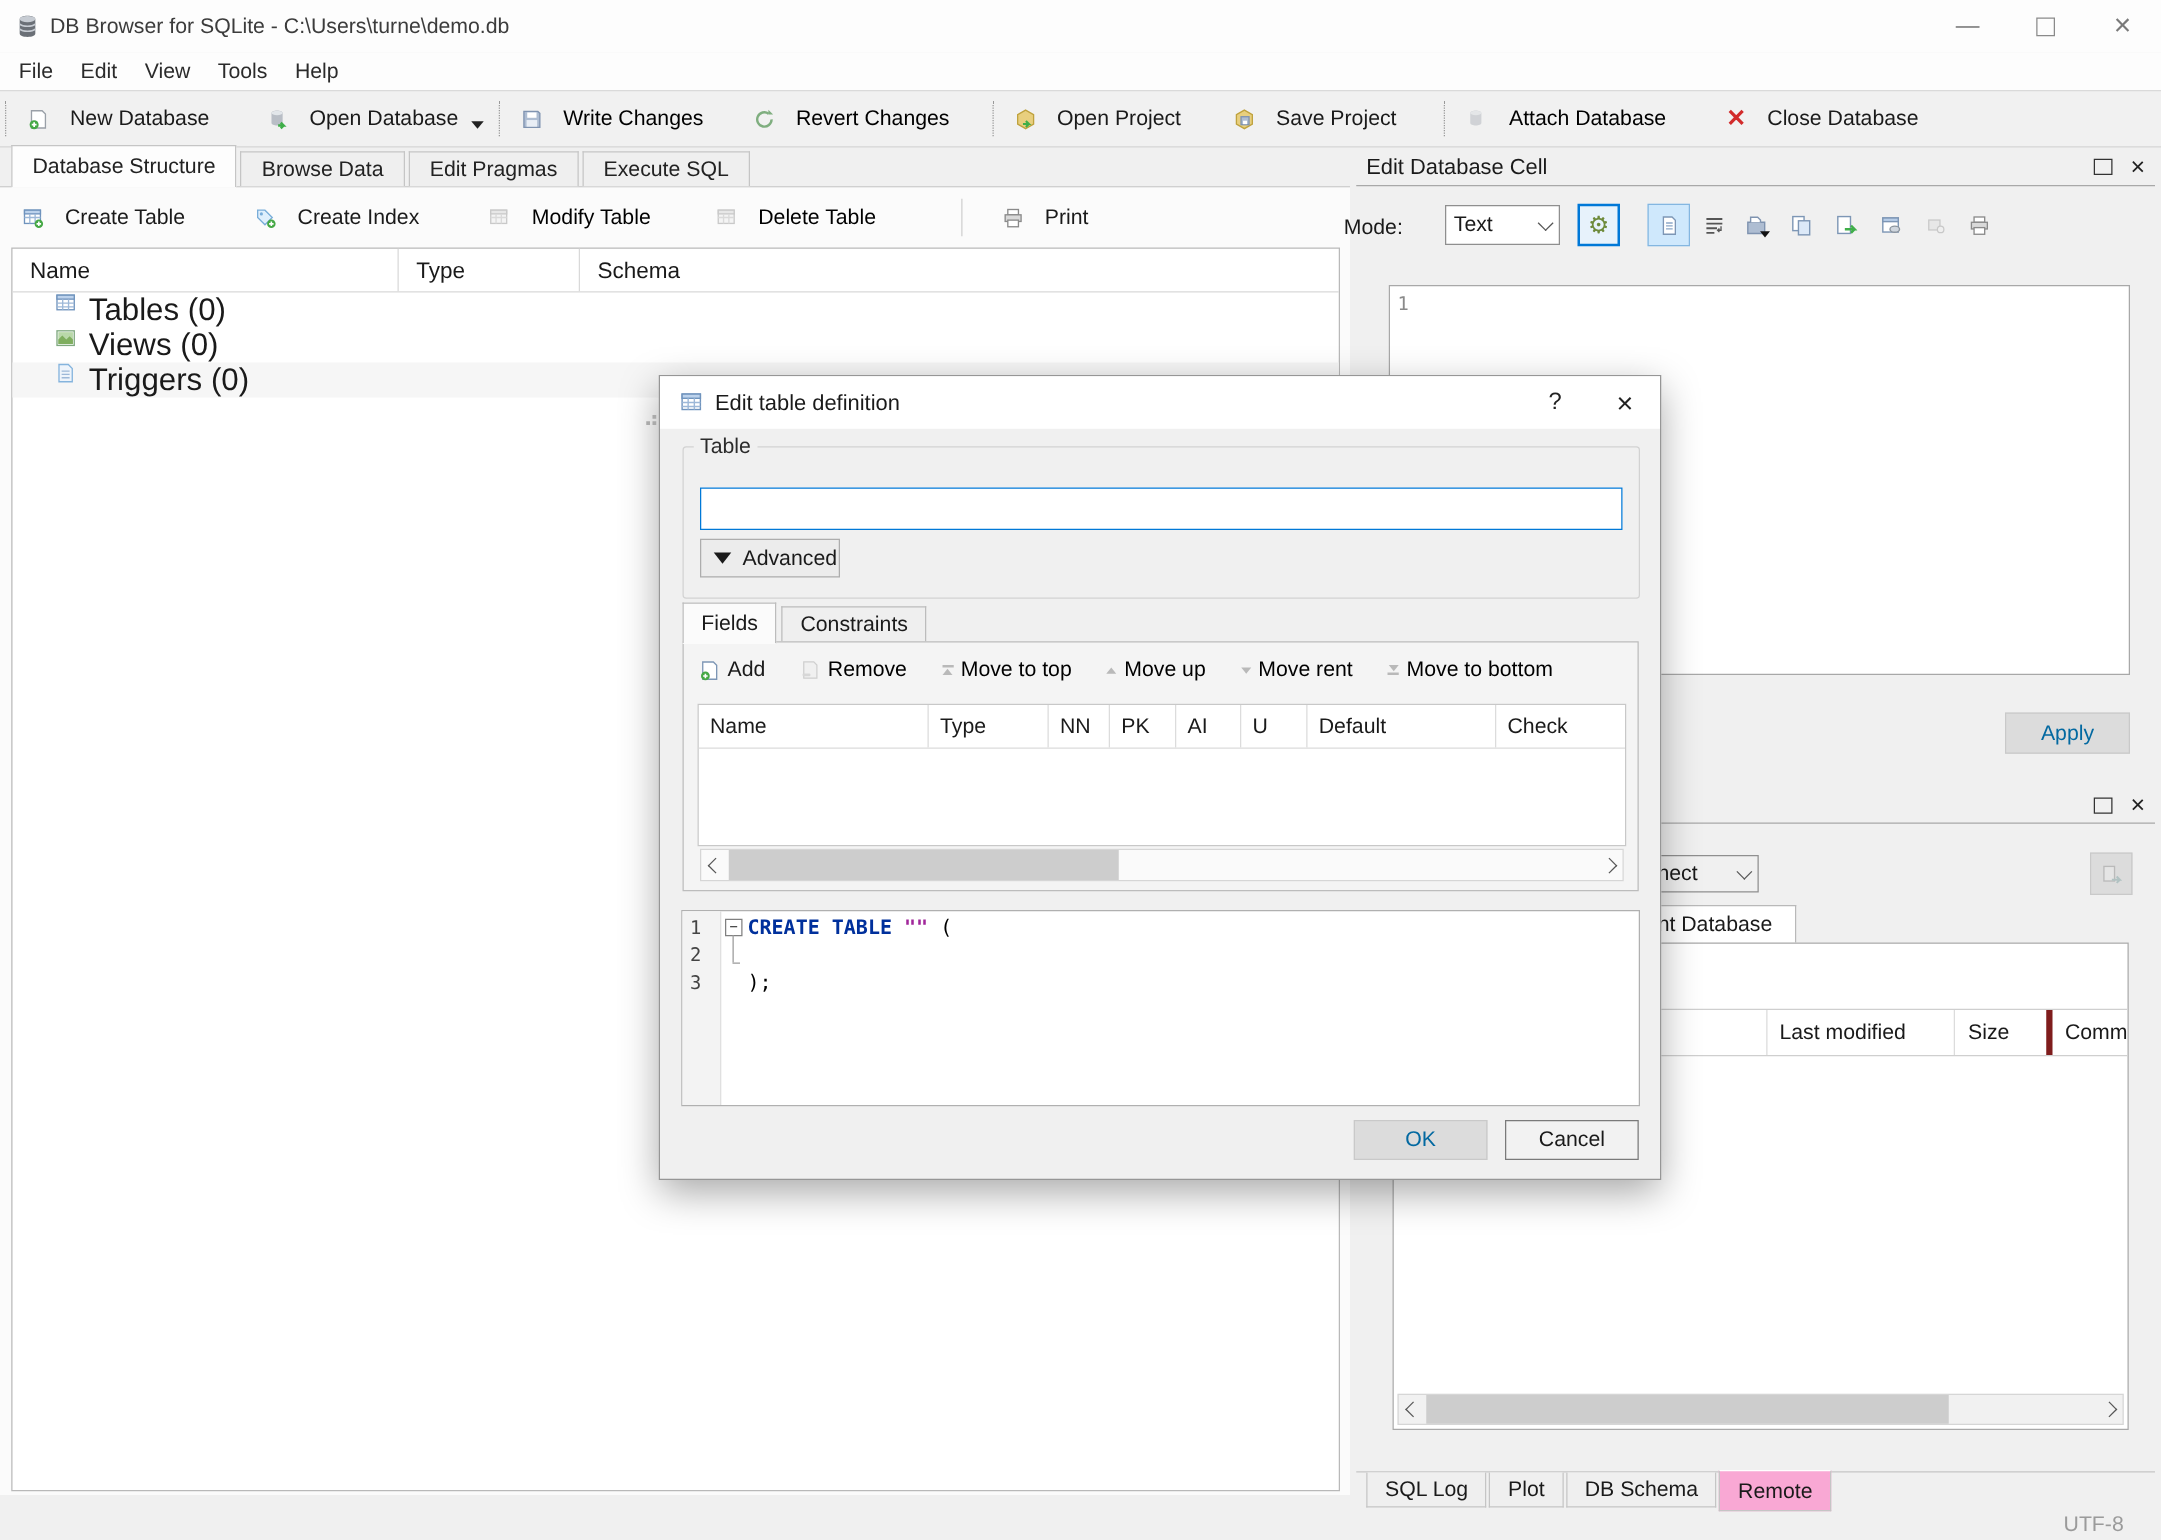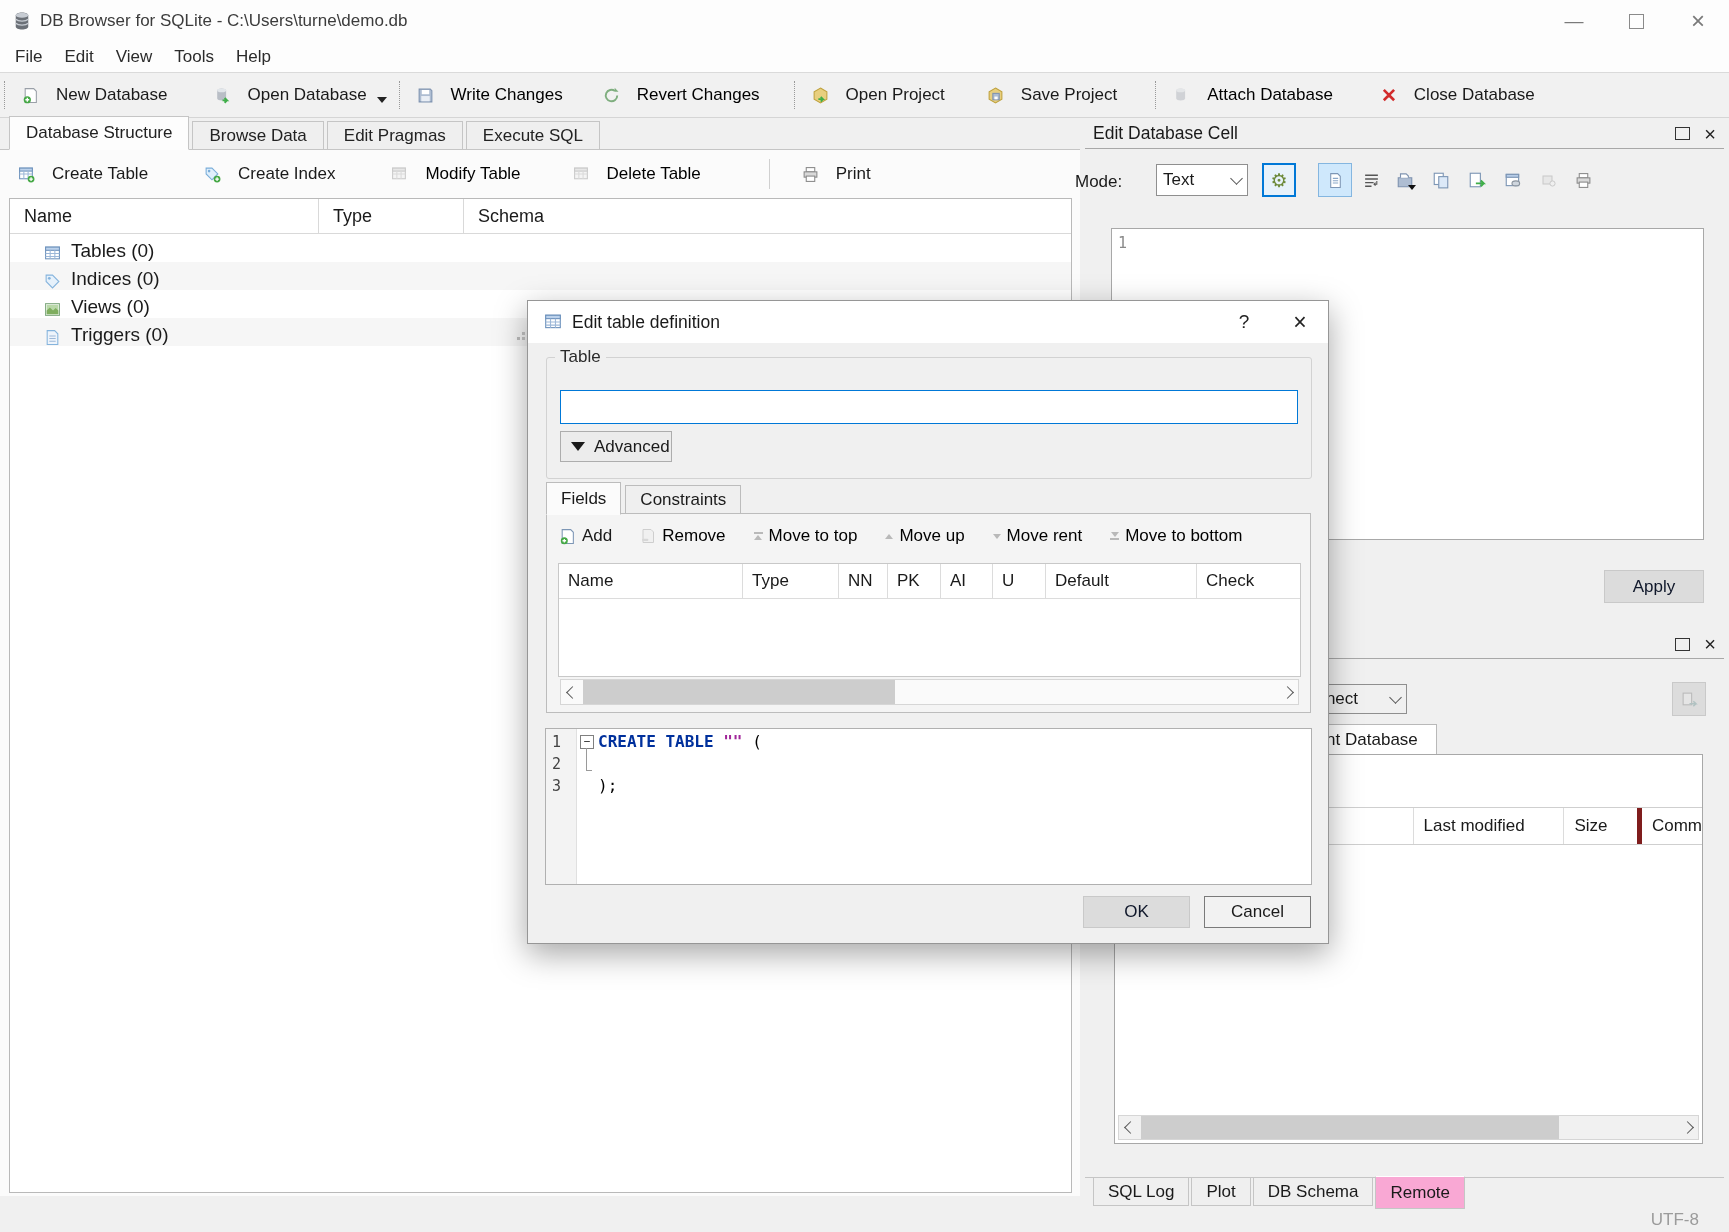--- a/index.html
+++ b/index.html
@@ -30,40 +30,40 @@
   .tabbar{left:0;top:118px;width:1080px;height:32px;display:flex;align-items:flex-end;padding-left:9px;border-bottom:1px solid #c5c5c5;box-sizing:border-box}
   .mtab{height:27px;padding:0 16px;display:flex;align-items:center;background:#efefef;border:1px solid #c5c5c5;border-bottom:none;margin-right:3px;color:#222}
   .mtab.active{background:#fdfdfd;height:32px;position:relative;z-index:2;margin-bottom:-1px;border-bottom:1px solid #fdfdfd}
 
   
   .leftpage{left:0;top:150px;width:1080px;height:1046px;background:#fbfbfb}
   .subtoolbar{left:10px;top:156px;width:1060px;height:36px;display:flex;align-items:center}
   .treebox{left:9px;top:198px;width:1063px;height:995px;background:#fff;border:1px solid #b9b9b9;box-sizing:border-box}
   .treeheader{display:flex;height:34px;border-bottom:1px solid #d9d9d9;align-items:center;font-size:18px}
   .thcell{height:34px;display:flex;align-items:center;padding-left:14px;border-right:1px solid #d9d9d9;box-sizing:border-box}
-  .trow{display:flex;align-items:flex-end;height:28px;font-size:19px;padding-left:34px;gap:10px}
+  .trow{display:flex;align-items:flex-start;height:28px;font-size:25px;padding-left:34px;gap:10px}
   .trow.alt{background:#f6f6f6}
 
   
   .panelhdr{background:#f0f0f0;border-bottom:1px solid #a8a8a8;display:flex;align-items:center;box-sizing:border-box;padding-left:8px;font-size:17.5px}
   .pico{margin-left:auto;display:flex;gap:14px;padding-right:8px;align-items:center}
   .floatico{width:13px;height:11px;border:1.5px solid #333;position:relative;background:#f0f0f0}
   .floatico:before{content:"";position:absolute;left:3px;top:-5px;width:13px;height:11px;border:1.5px solid #333;background:#f0f0f0;z-index:-1}
   .xico{font-size:20px;color:#222;line-height:1}
   .combo{background:#fff;border:1px solid #8f8f8f;display:flex;align-items:center;box-sizing:border-box;padding:0 6px}
   .chev{display:inline-block;width:8px;height:8px;border-right:1.7px solid #555;border-bottom:1.7px solid #555}
   .chev.down{transform:rotate(45deg);margin-top:-4px}
   .chev.left{transform:rotate(135deg)}
   .chev.right{transform:rotate(-45deg)}
   .iconbtn{width:34px;height:34px;display:flex;align-items:center;justify-content:center;box-sizing:border-box}
   .iconbtn.sel{background:#cfe8fc;border:1px solid #84b6e0}
   .iconbtn.checked{border:2px solid #0078d7;background:#e7f2fb}
   .editorbox{background:#fff;border:1px solid #a8a8a8;box-sizing:border-box}
   .btn{display:flex;align-items:center;justify-content:center;box-sizing:border-box;border:1px solid #adadad;background:#ececec}
-  .btn.disabled{background:#dcdcdc;border-color:#c9c9c9;color:#0f172a}
+  .btn.disabled{background:#dcdcdc;border-color:#c9c9c9;color:#0369a1}
   .scroll{background:#f1f1f1;border:1px solid #d6d6d6;box-sizing:border-box;display:flex;align-items:center}
   .thumb{background:#cdcdcd;height:100%}
   .sarrow{width:22px;height:100%;display:flex;align-items:center;justify-content:center}
   .btab{height:27px;padding:0 14px;display:flex;align-items:center;background:#efefef;border:1px solid #c5c5c5;border-top:none;margin-right:2px}
   .btab.active{background:#f9a8d4;height:31px;margin-top:-2px;position:relative;z-index:2;border-top:1px solid #fff}
 
   
   .dialog{left:527px;top:300px;width:802px;height:644px;background:#f0f0f0;border:1px solid #969696;box-shadow:0 10px 30px rgba(0,0,0,.35);box-sizing:border-box;z-index:50}
   .dlgtitle{height:42px;background:#fff;display:flex;align-items:center;padding-left:16px;gap:10px;font-size:17.5px}
   .dlgsys{margin-left:auto;display:flex;align-items:center}
@@ -271,29 +271,20 @@
   <div class="trow">
     <span>
         <svg width="17" height="17" viewBox="0 0 16 16">
           <rect x="1.5" y="2" width="13" height="11" fill="#fff" stroke="#6f93bd"></rect>
           <rect x="1.5" y="2" width="13" height="3" fill="#bcd2ec" stroke="#6f93bd"></rect>
           <path d="M1.5 8h13M1.5 10.8h13M5.8 5v8M10.2 5v8" stroke="#9db8d8" fill="none"></path>
         </svg>
       </span>
     <span>Tables (0)</span>
   </div>
-  <div class="trow alt">
-    <span>
-        <svg width="17" height="17" viewBox="0 0 16 16">
-          <path d="M2 8V2h6l6 6-6 6z" fill="#e6f1fb" stroke="#85b4dd"></path>
-          <circle cx="5" cy="5" r="1.3" fill="#85b4dd"></circle>
-        </svg>
-      </span>
-    <span>Indices (0)</span>
-  </div>
   <div class="trow">
     <span>
         <svg width="17" height="17" viewBox="0 0 16 16">
           <rect x="1.5" y="2.5" width="13" height="11" fill="#fff" stroke="#7fa87f"></rect>
           <rect x="2.5" y="3.5" width="11" height="9" fill="#b9d8a9"></rect>
           <path d="M2.5 9l3-3 3 3 2.5-2.5 2.5 2.5v3.5h-11z" fill="#7fae5f"></path>
         </svg>
       </span>
     <span>Views (0)</span>
   </div>

